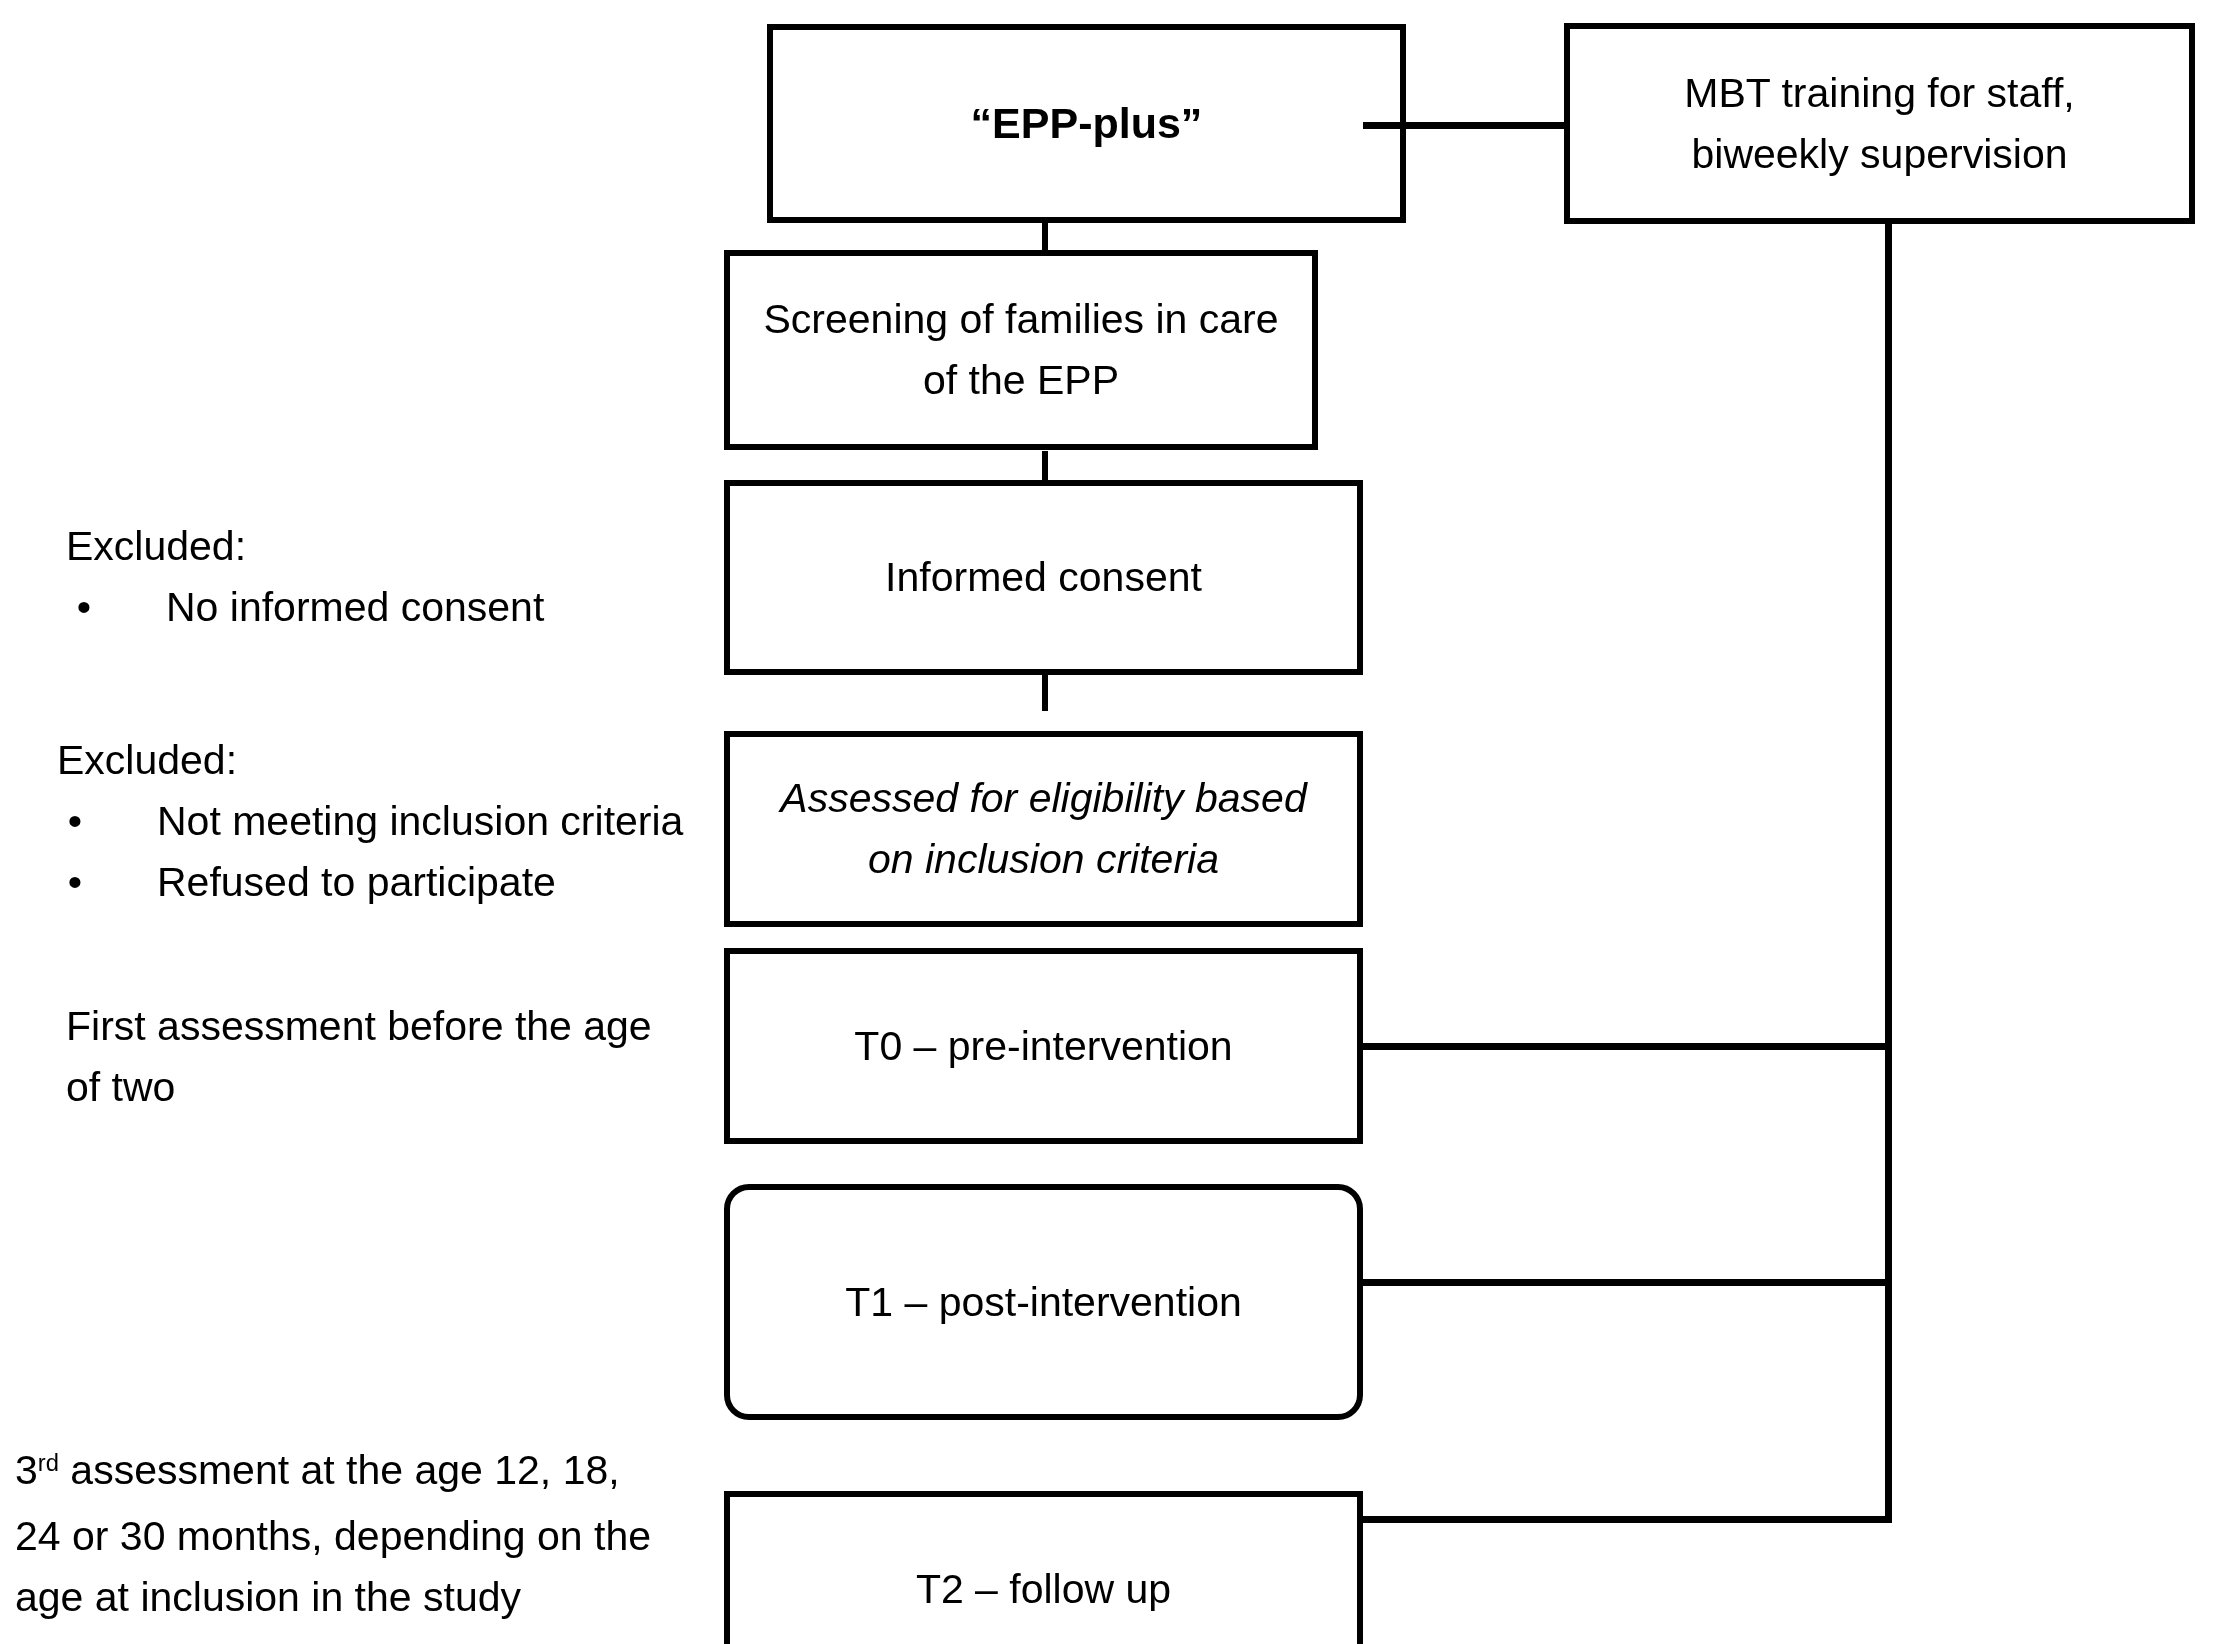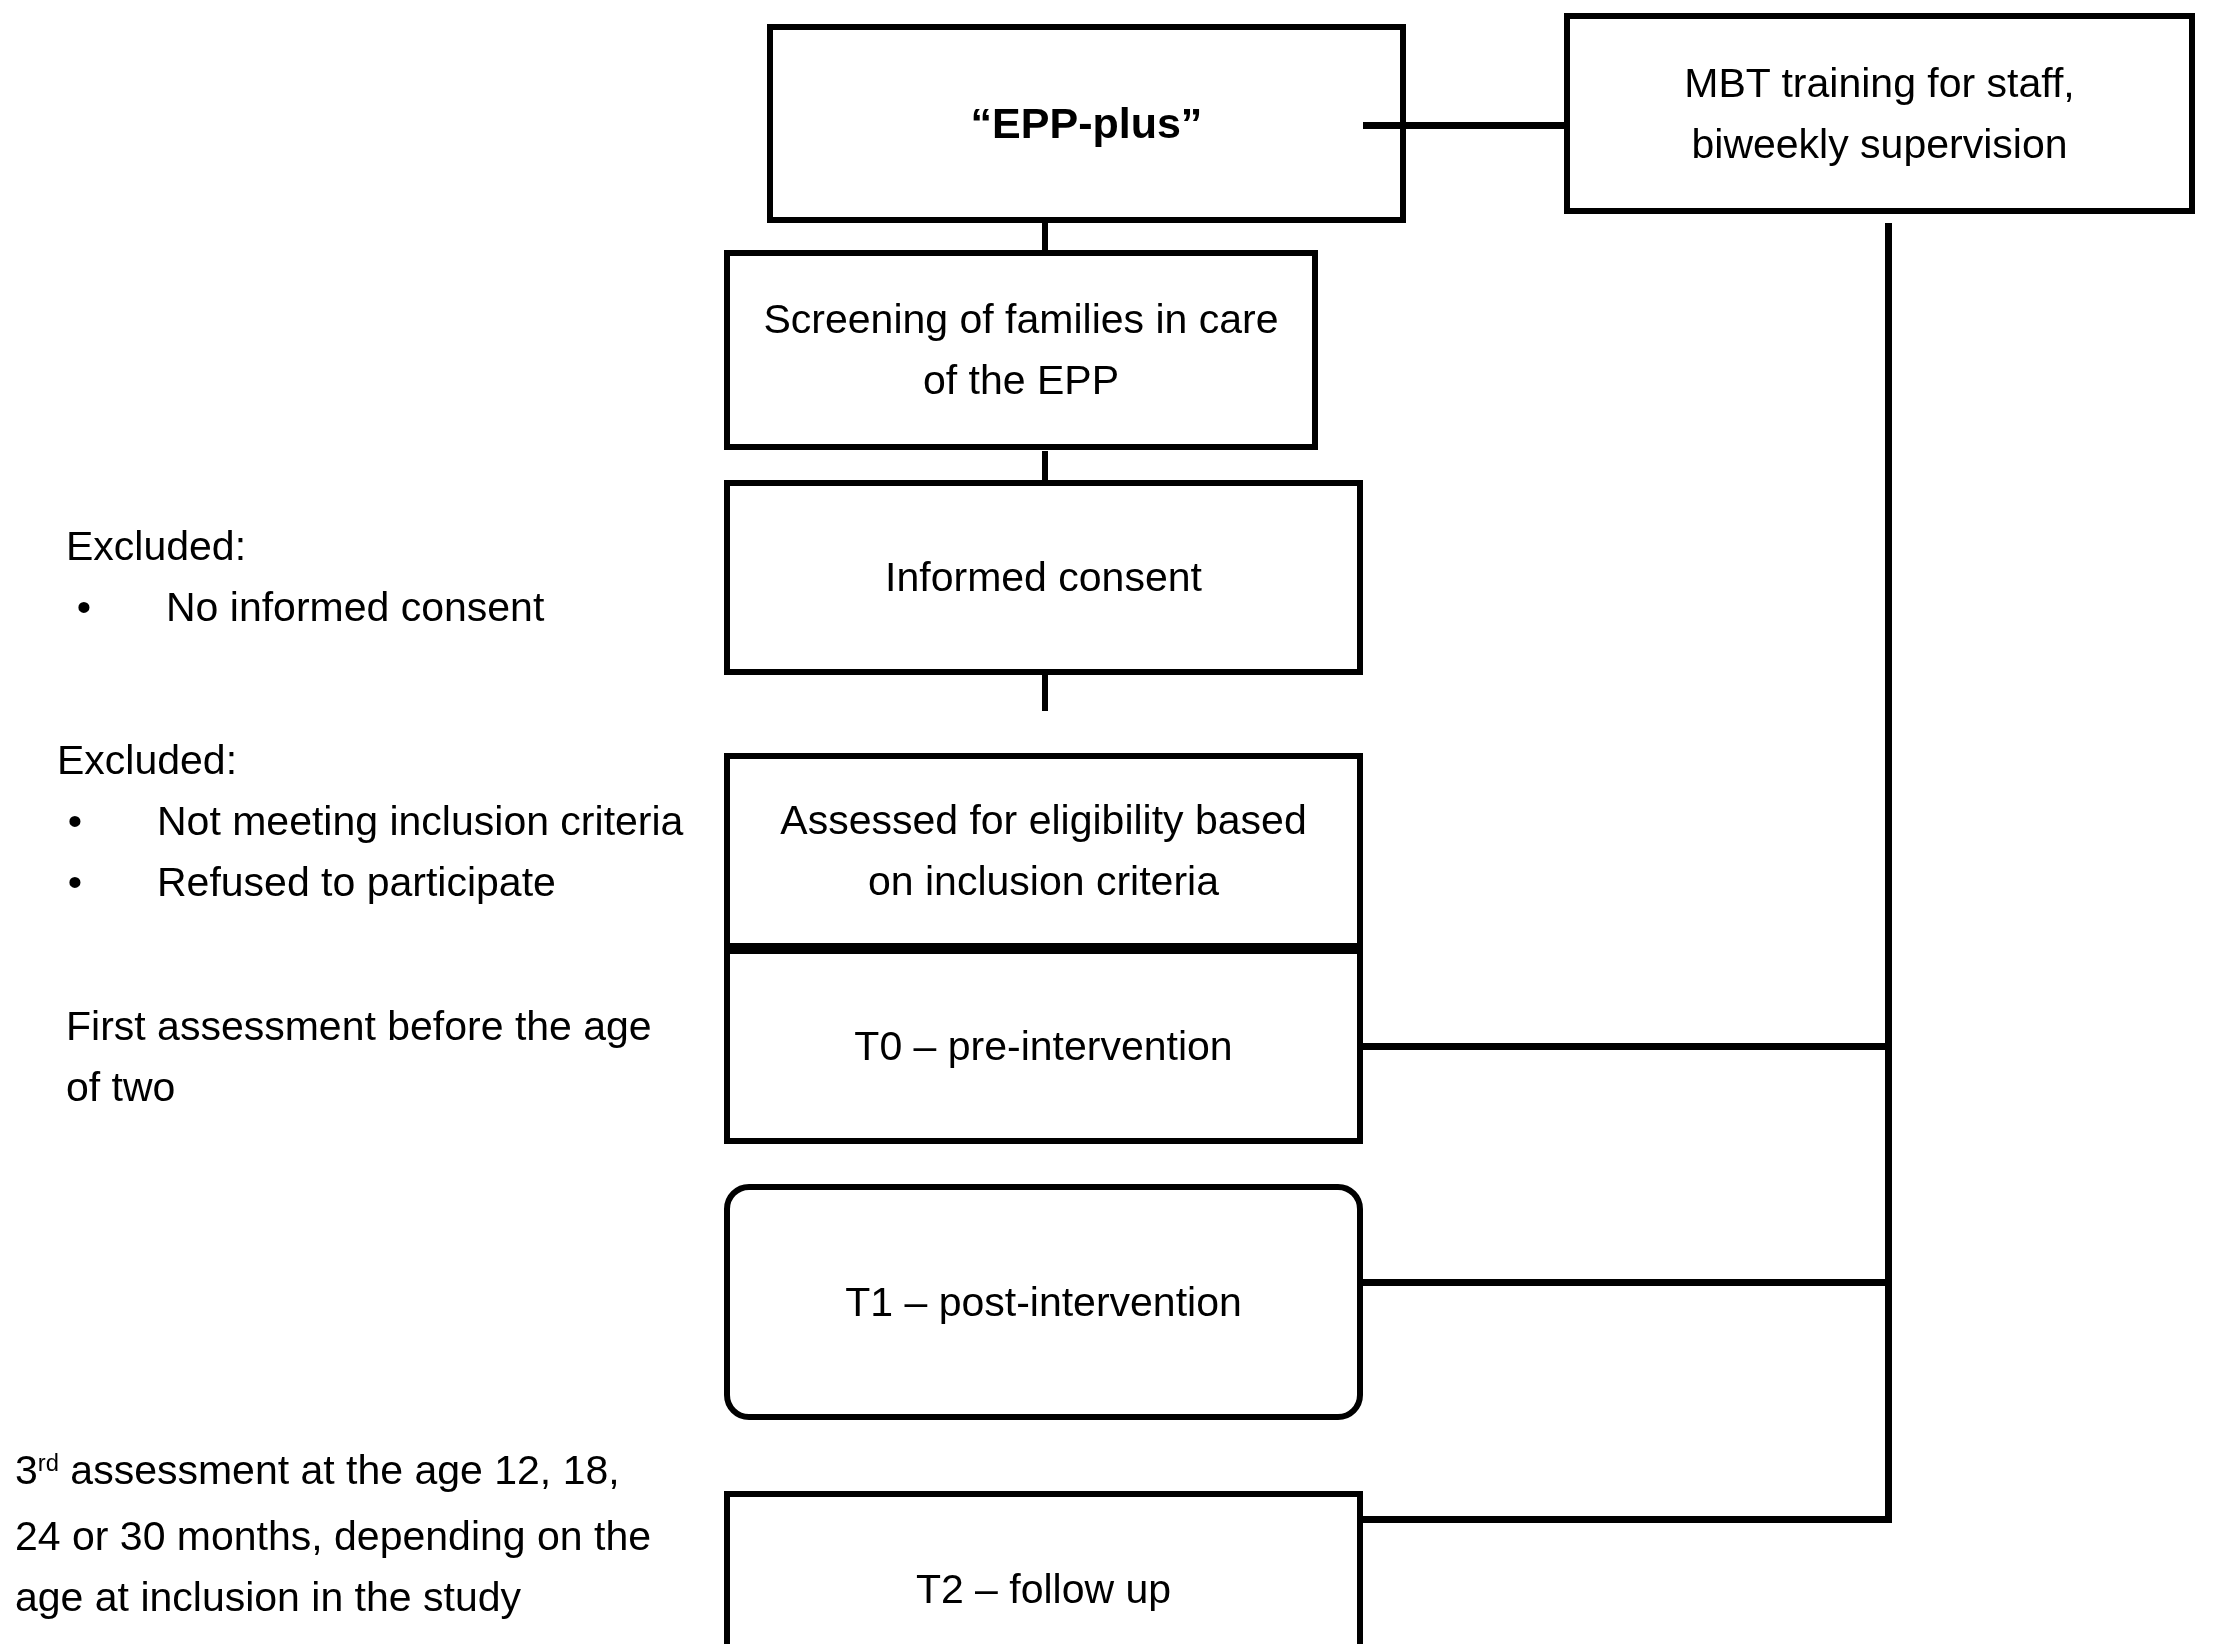--- a/index.html
+++ b/index.html
@@ -24,24 +24,24 @@
     display: flex;
     flex-direction: column;
     align-items: center;
     justify-content: center;
     text-align: center;
     font-size: 41px;
     line-height: 61px;
   }
   .box .bline { display: block; }
   #box-epp-plus { left: 767px; top: 24px;  width: 639px; height: 199px; font-weight: bold; font-size: 43px; }
-  #box-mbt      { left: 1564px; top: 13px;  width: 631px; height: 201px; }
+  #box-mbt      { left: 1564px; top: 23px;  width: 631px; height: 201px; }
   #box-screening{ left: 724px; top: 250px; width: 594px; height: 200px; }
   #box-informed { left: 724px; top: 480px; width: 639px; height: 195px; }
-  #box-eligibility { left: 724px; top: 753px; width: 639px; height: 196px; }
+  #box-eligibility { left: 724px; top: 731px; width: 639px; height: 196px; font-style: italic; }
   #box-t0 { left: 724px; top: 948px; width: 639px; height: 196px; }
   #box-t1 { left: 724px; top: 1184px; width: 639px; height: 236px; border-radius: 25px; }
   #box-t2 { left: 724px; top: 1454px; width: 639px; height: 196px; margin-top: 37px; }
 
   .line {
     position: absolute;
     background: #000000;
   }
   #conn-epp-screening   { left: 1042px; top: 223px;  width: 6px;  height: 27px; }
   #conn-screening-informed { left: 1042px; top: 451px; width: 6px; height: 30px; }

